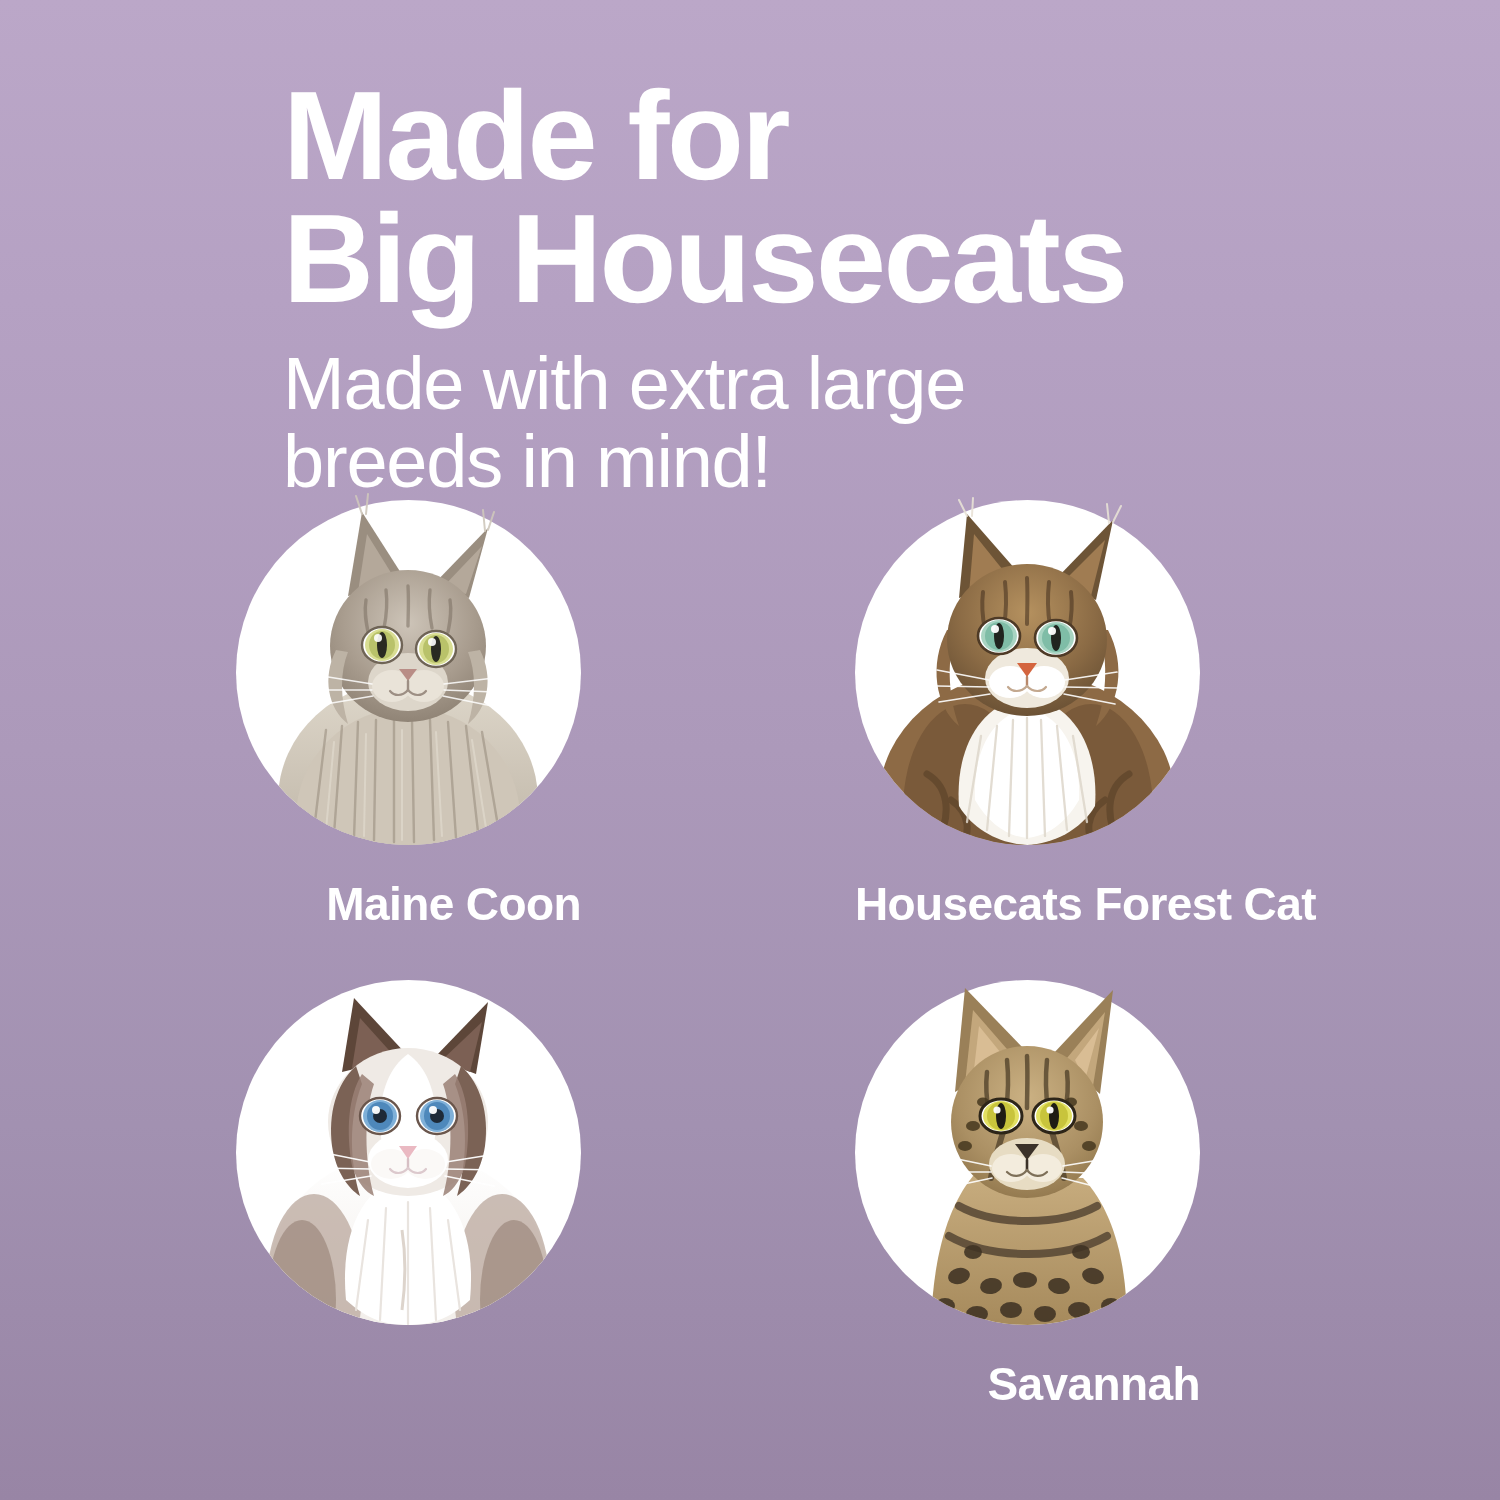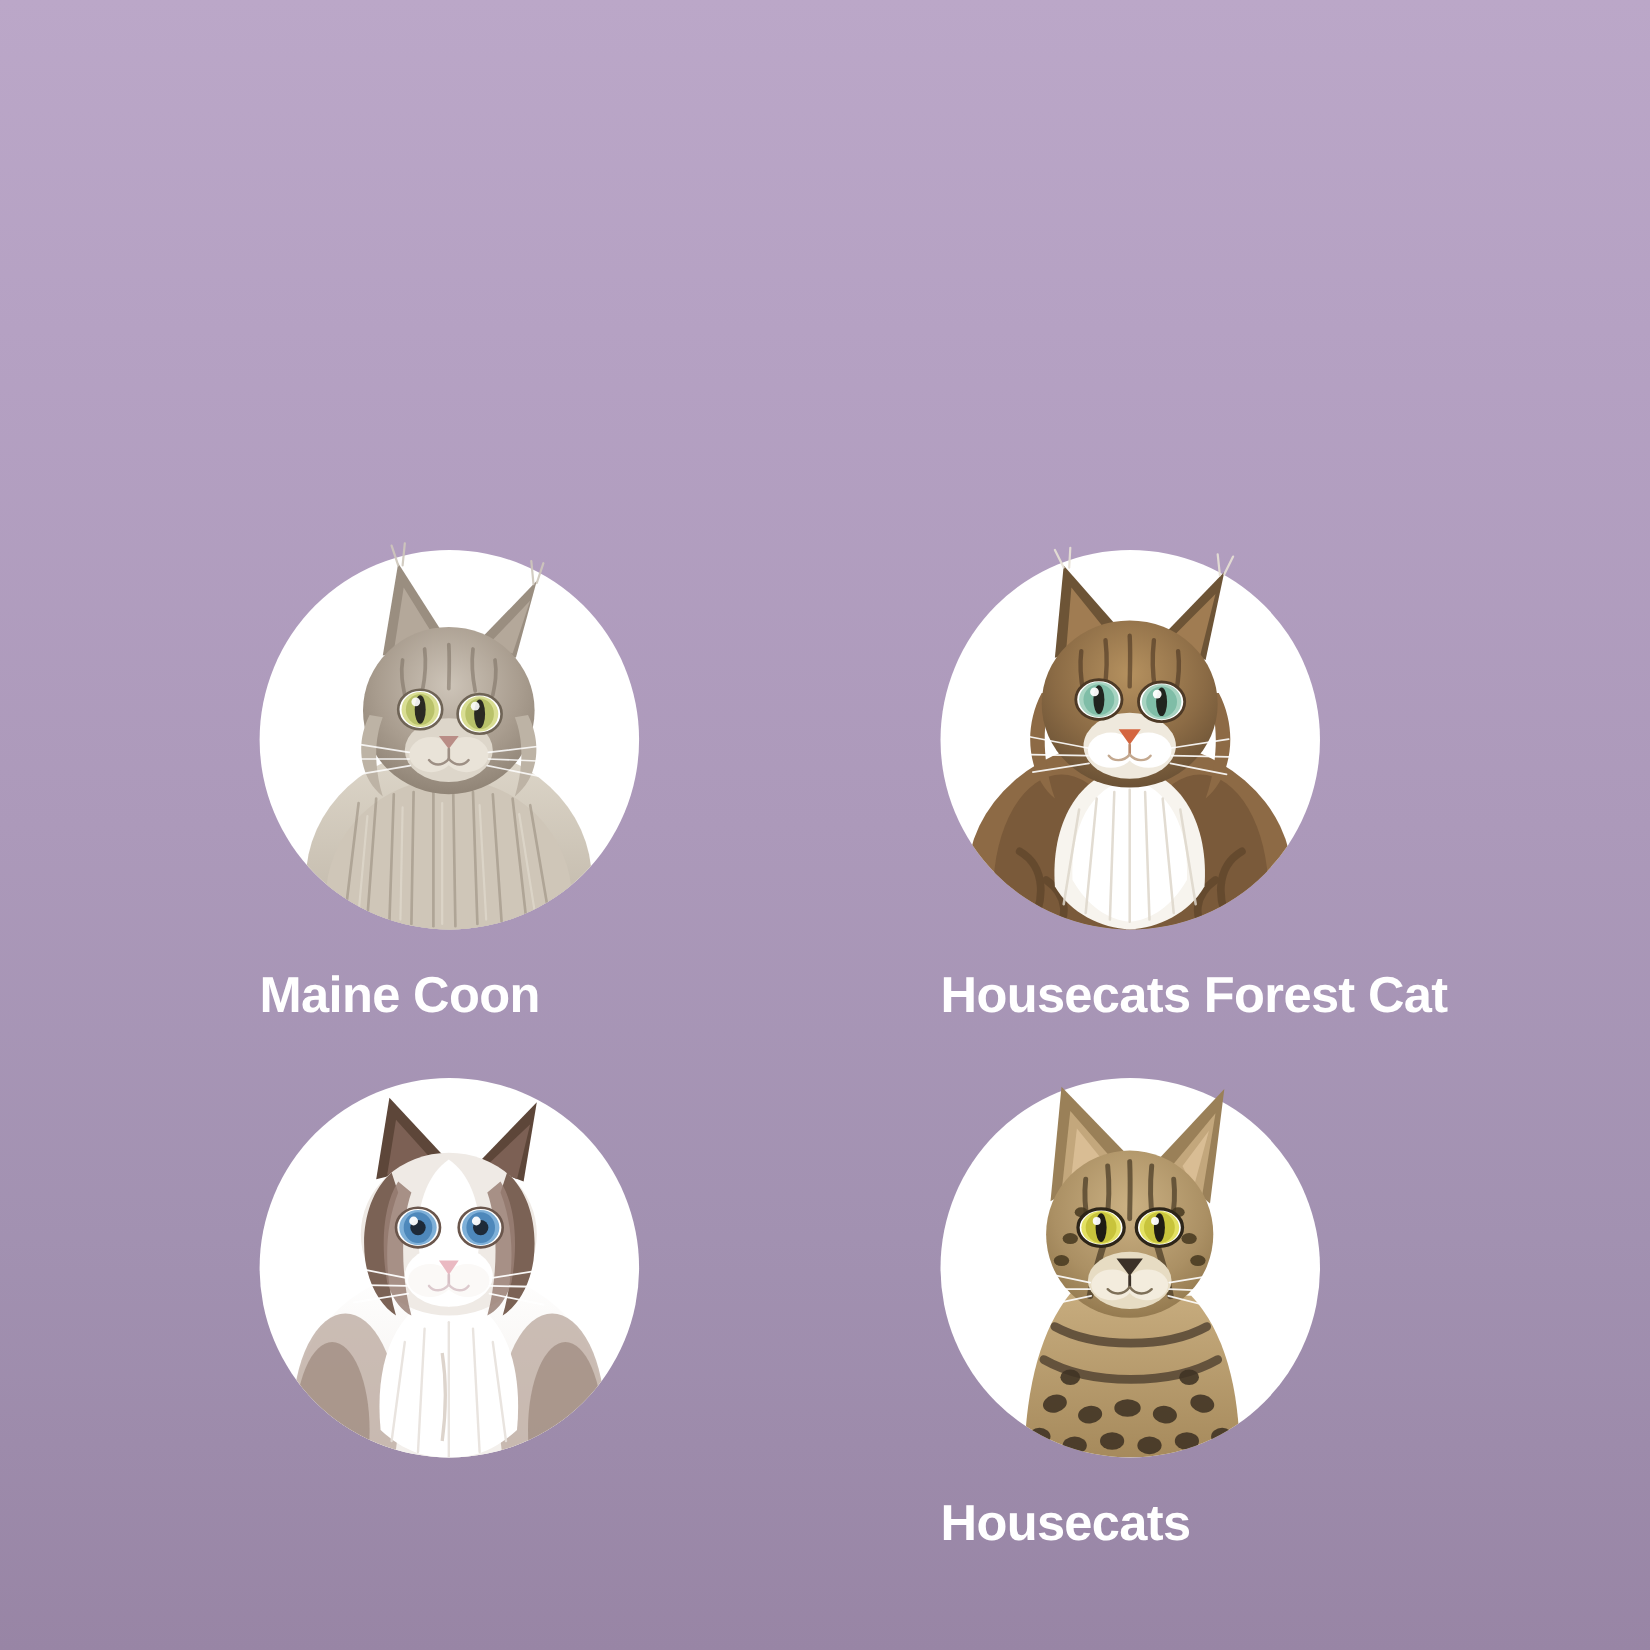--- a/index.html
+++ b/index.html
@@ -33,21 +33,21 @@
     font-weight:300;
     letter-spacing:-1.2px;
     white-space:pre-line;
     margin-top:24px;
   }
 
   
   .grid { position:absolute; left:0; top:500px; width:1500px; }
   .row { position:relative; width:1500px; height:480px; }
 
-  .cell { position:absolute; text-align:left; }
+  .cell { position:absolute; text-align:right; }
   .cell.c0 { left:236px; width:345px; }
   .cell.c1 { left:855px; width:345px; }
 
   .disc {
     position:relative;
     width:345px; height:345px;
     border-radius:50%;
     background:#ffffff;
     overflow:visible;
   }
@@ -62,20 +62,26 @@
     white-space:nowrap;
     margin-top:36px;
   }
   .cell.c1 .breed-label { margin-left:0; }
 </style>
 </head>
 <body>
 
 <div class="banner">
 
+  <div class="text-block">
+    <div class="headline">Made for
+Big Housecats</div>
+    <div class="subhead">Made with extra large
+breeds in mind!</div>
+  </div>
 
   <div class="grid">
 
     <div class="row">
 
       <div class="cell c0">
         <div class="disc">
           <svg viewBox="0 0 345 345">
             <defs>
               <clipPath id="cl0">
@@ -462,18 +468,18 @@
                 <path d="M136 186 L88 176"></path>
                   <path d="M136 192 L88 192"></path>
                   <path d="M137 198 L90 208"></path>
                 <path d="M208 186 L256 178"></path>
                   <path d="M208 192 L256 194"></path>
                   <path d="M207 198 L254 210"></path>
               </g>
             </g>
           </svg>
         </div>
-        <div class="breed-label">Housecats</div>
+        <div class="breed-label">Savannah</div>
       </div>
     </div>
 
   </div>
 </div>
 
 </body></html>

